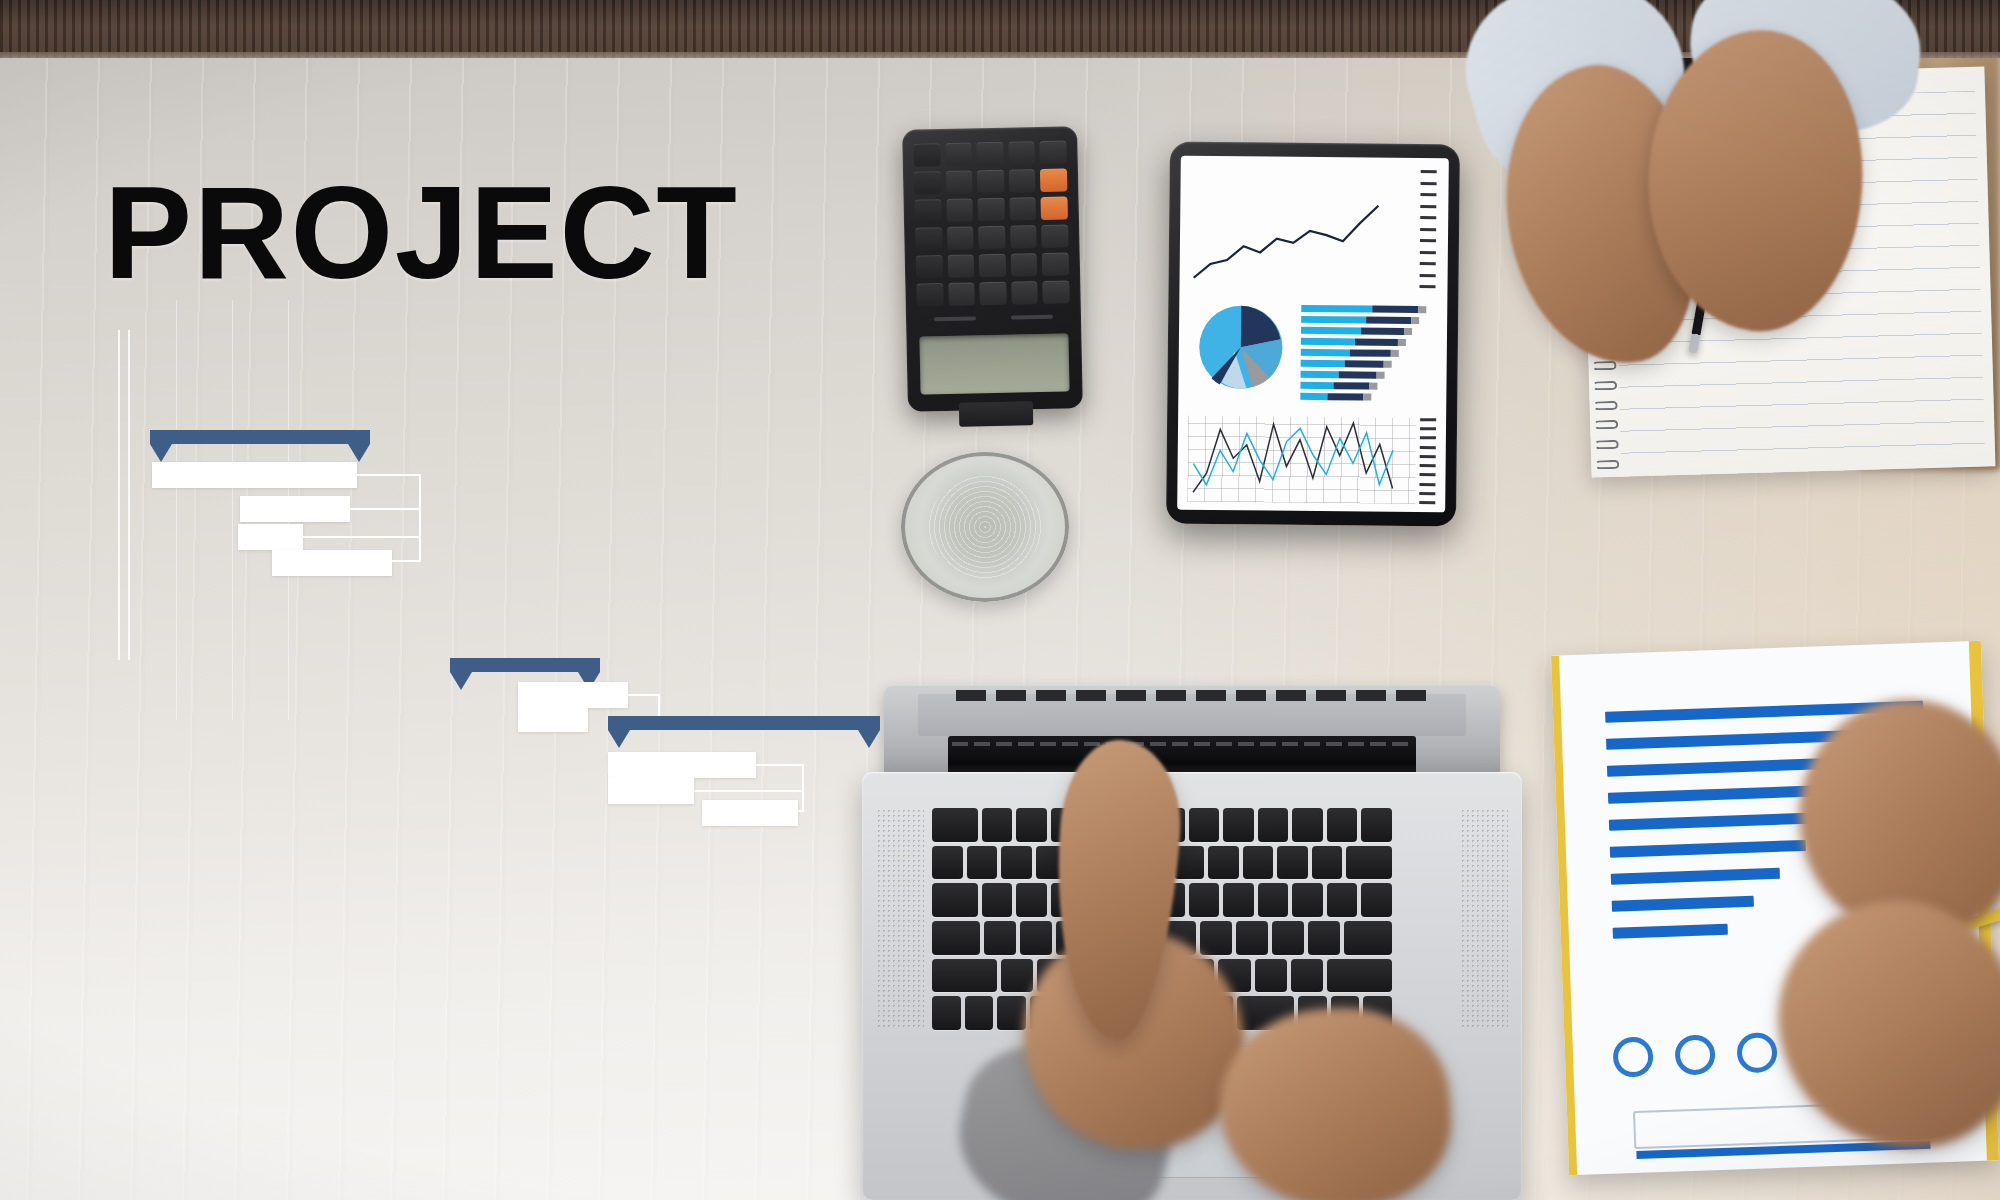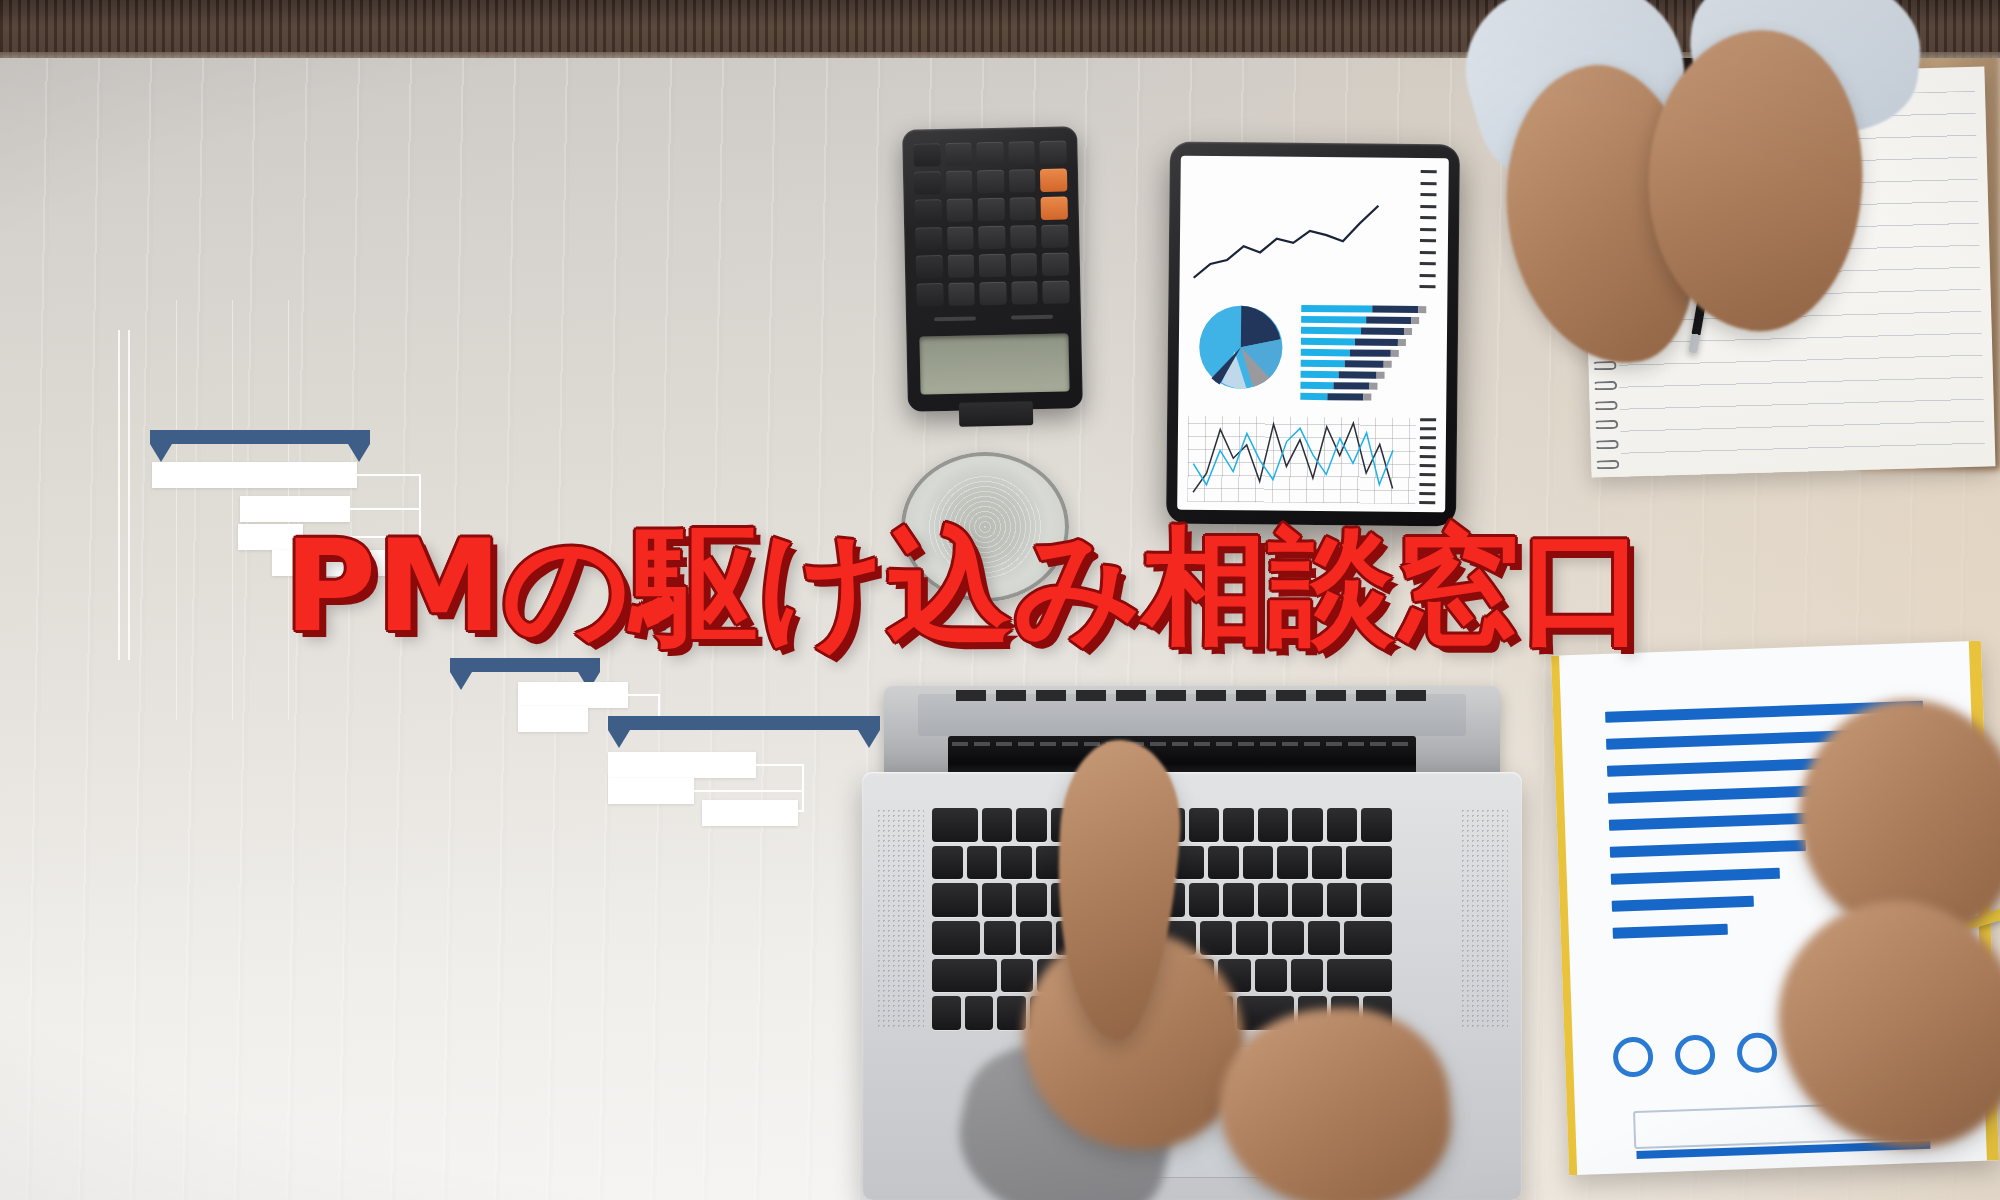--- a/index.html
+++ b/index.html
@@ -677,16 +677,16 @@
     <div class="link" style="left:628px;top:694px;width:32px;height:24px;border-top-width:2px;border-right-width:2px;border-bottom-width:2px"></div>
 
     <div class="summary" style="left:608px;top:716px;width:272px"></div>
     <div class="taskbar" style="left:608px;top:752px;width:148px"></div>
     <div class="taskbar" style="left:608px;top:778px;width:86px"></div>
     <div class="taskbar" style="left:702px;top:800px;width:96px"></div>
     <div class="link" style="left:756px;top:764px;width:48px;height:48px;border-top-width:2px;border-right-width:2px;border-bottom-width:2px"></div>
     <div class="link" style="left:694px;top:790px;width:110px;height:2px;border-top-width:2px"></div>
   </div>
 
-
-  <div class="jp-headline">PMの駆け込み相談窓口</div>
+  <div class="project-title">PROJECT</div>
+
 
 </div>
 
 </body></html>

